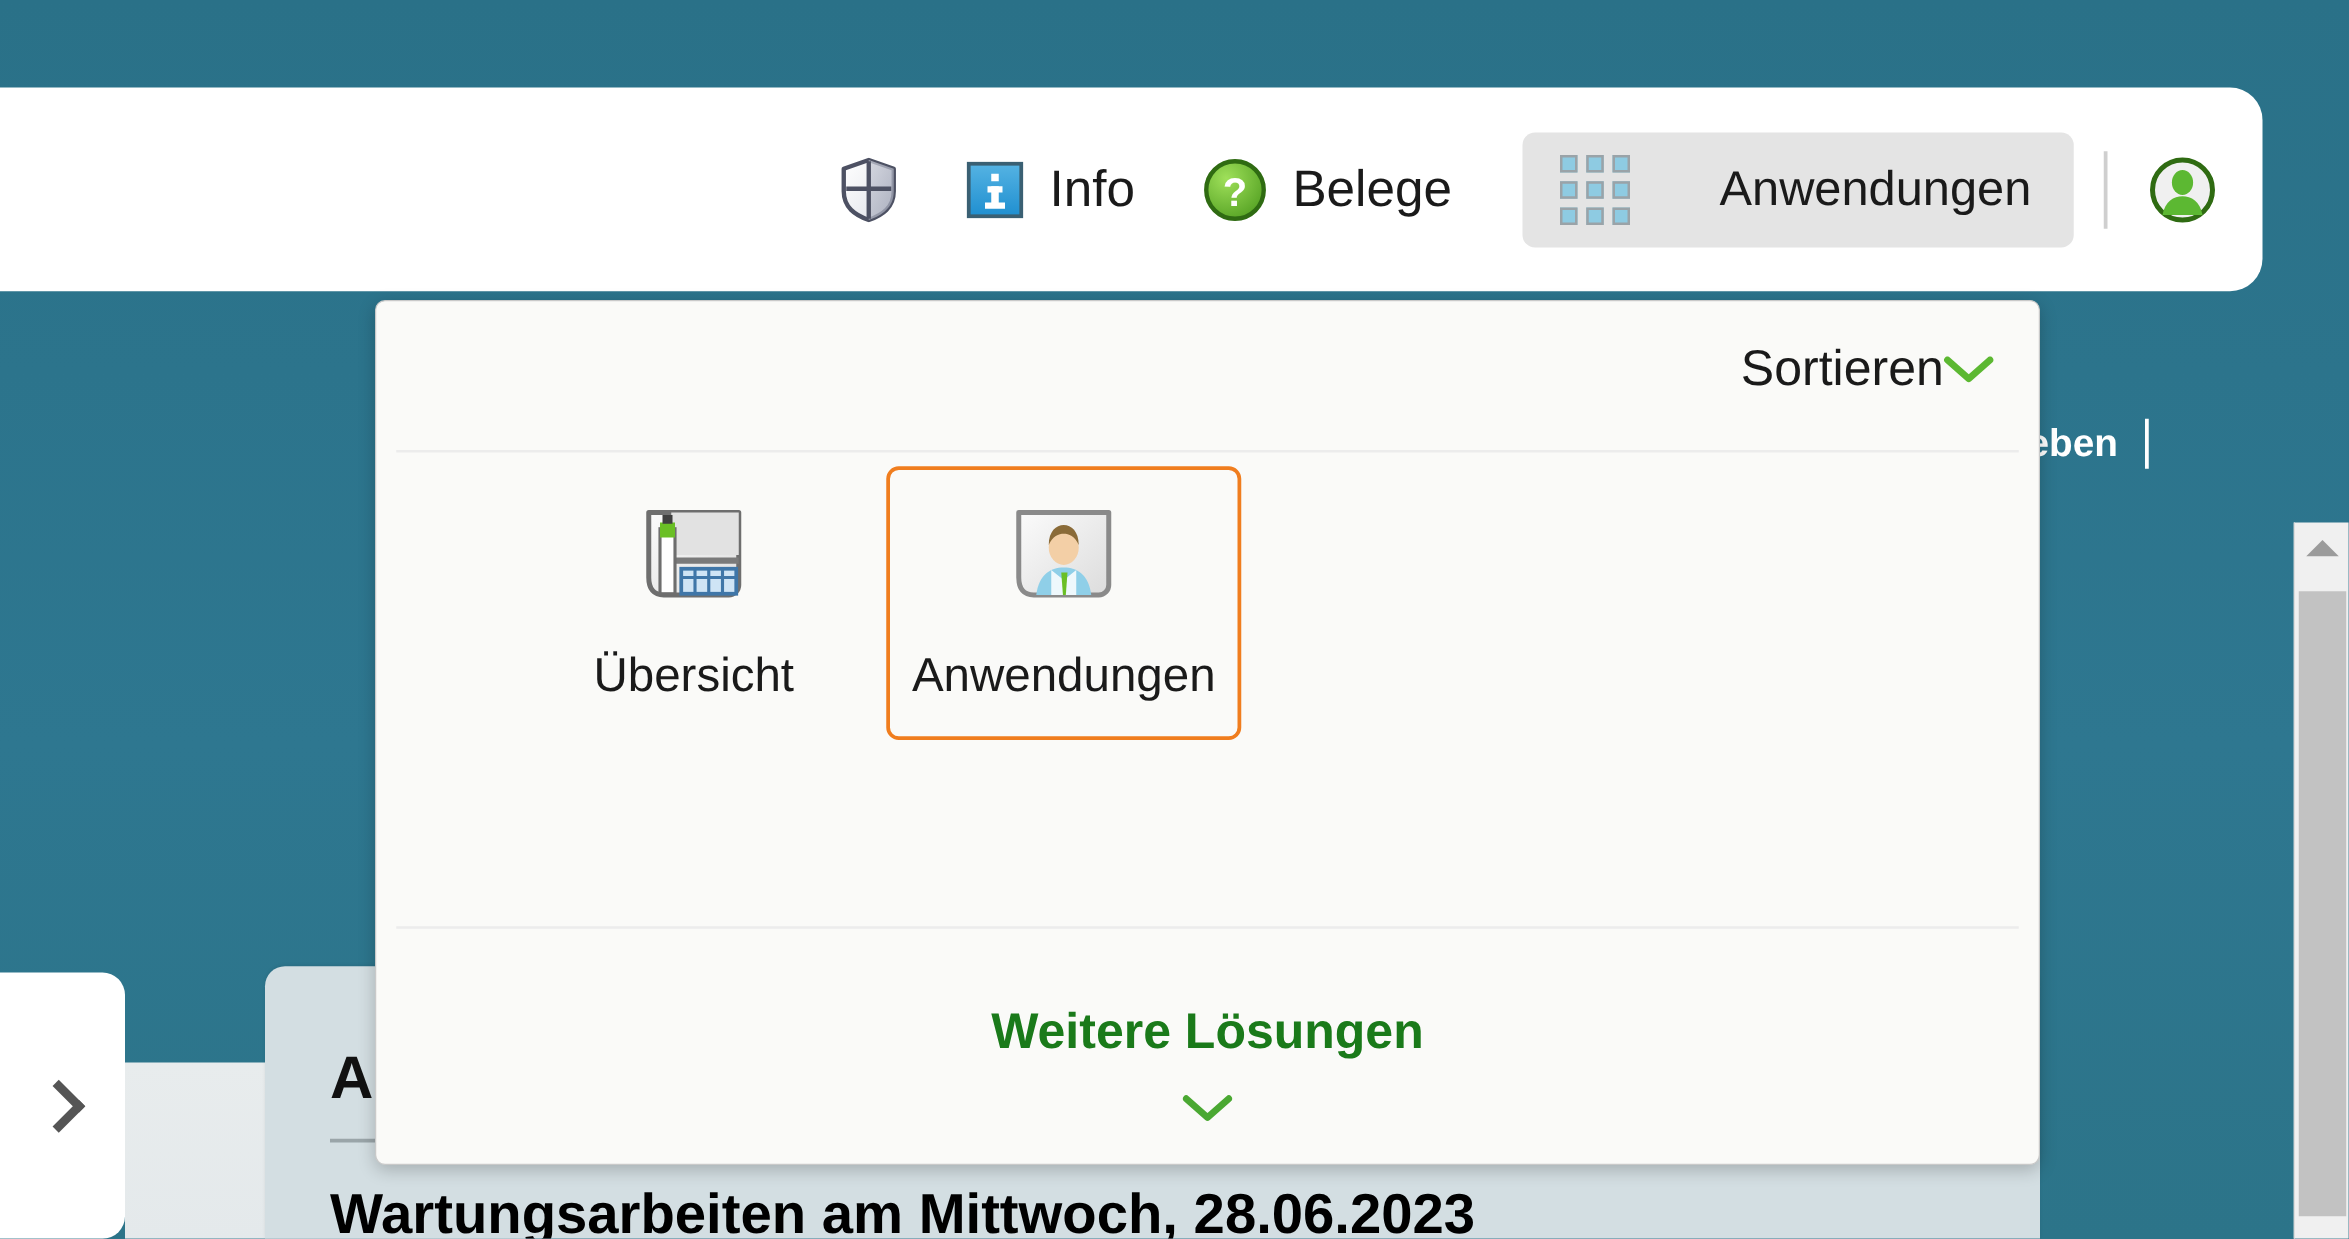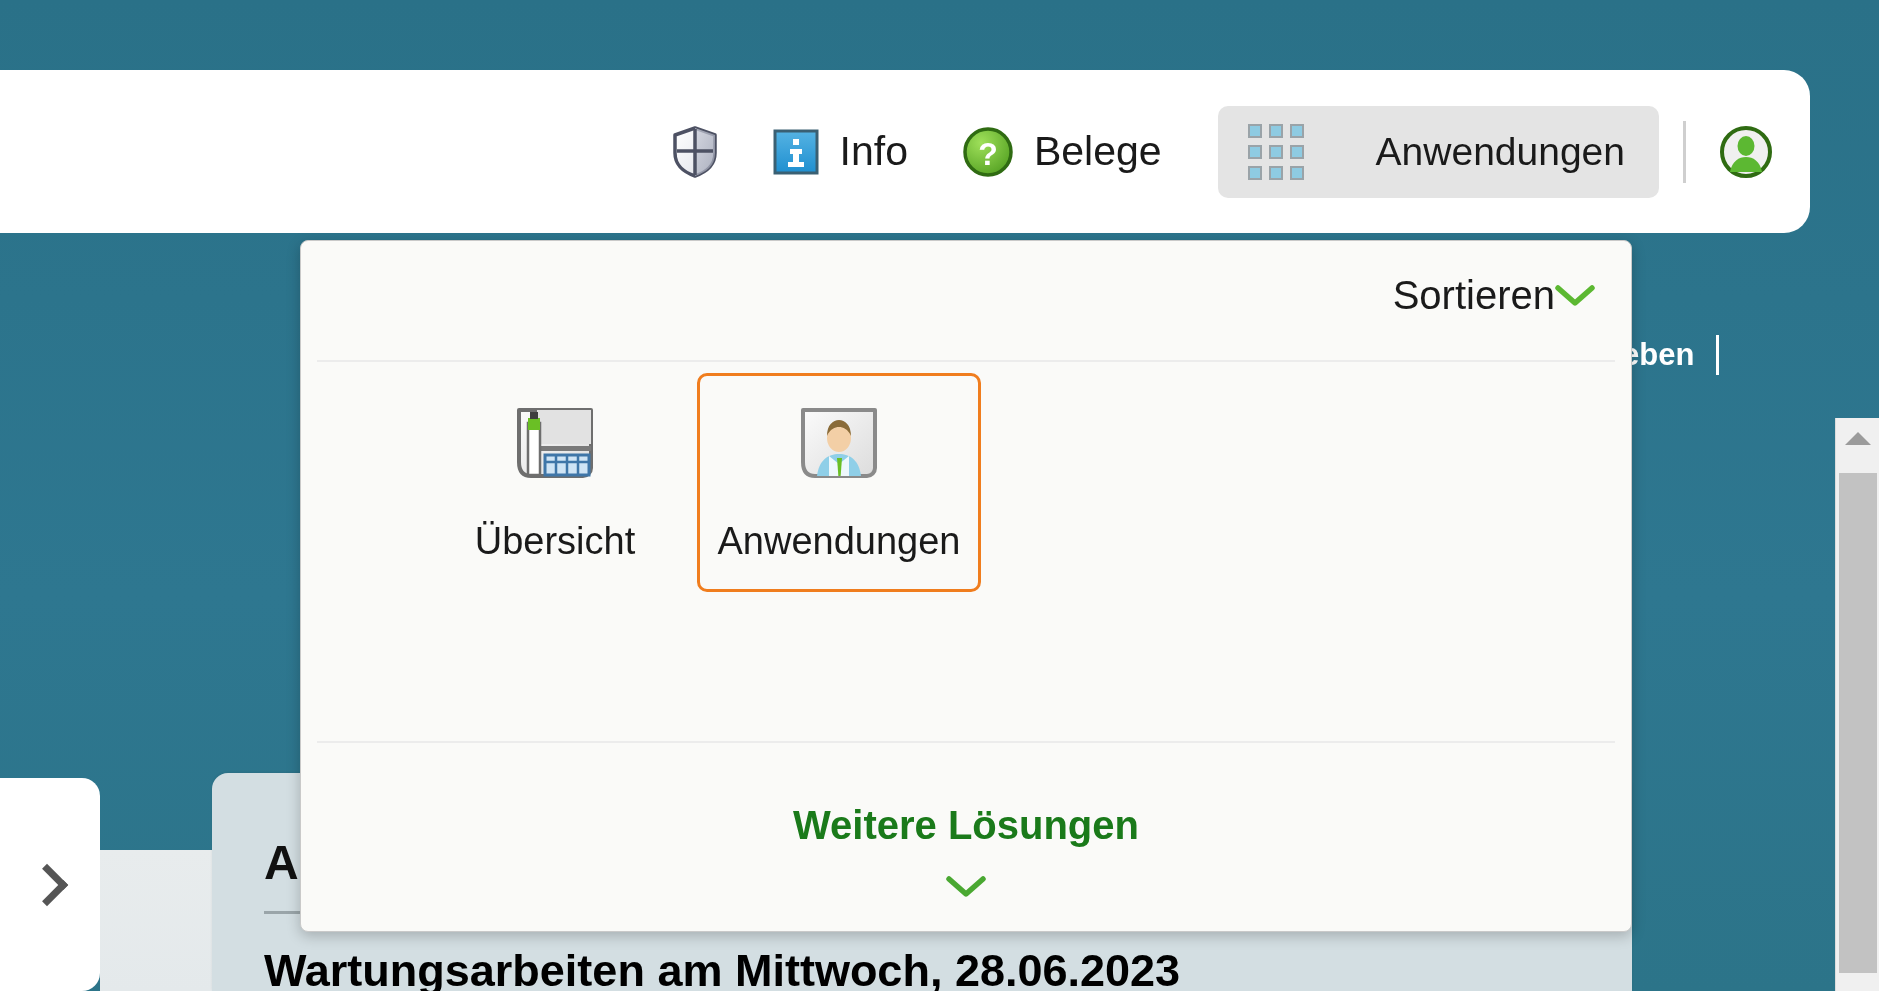--- a/index.html
+++ b/index.html
@@ -167,21 +167,21 @@
     height: 2px; background: #ececec;
   }
   #divider-top { top: 119px; }
   #divider-bottom { top: 500px; }
 
   #apps-grid {
     position: absolute; left: 0; top: 132px;
     width: 100%;
     display: flex; justify-content: flex-start;
     padding-left: 112px;
-    gap: 0;
+    gap: 12px;
   }
   .app-tile {
     width: 284px;
     display: flex; flex-direction: column; align-items: center;
     padding: 22px 10px 26px 10px;
     border: 3px solid transparent;
     border-radius: 10px;
     cursor: pointer;
   }
   .app-tile.selected { border-color: #f07d1e; }

